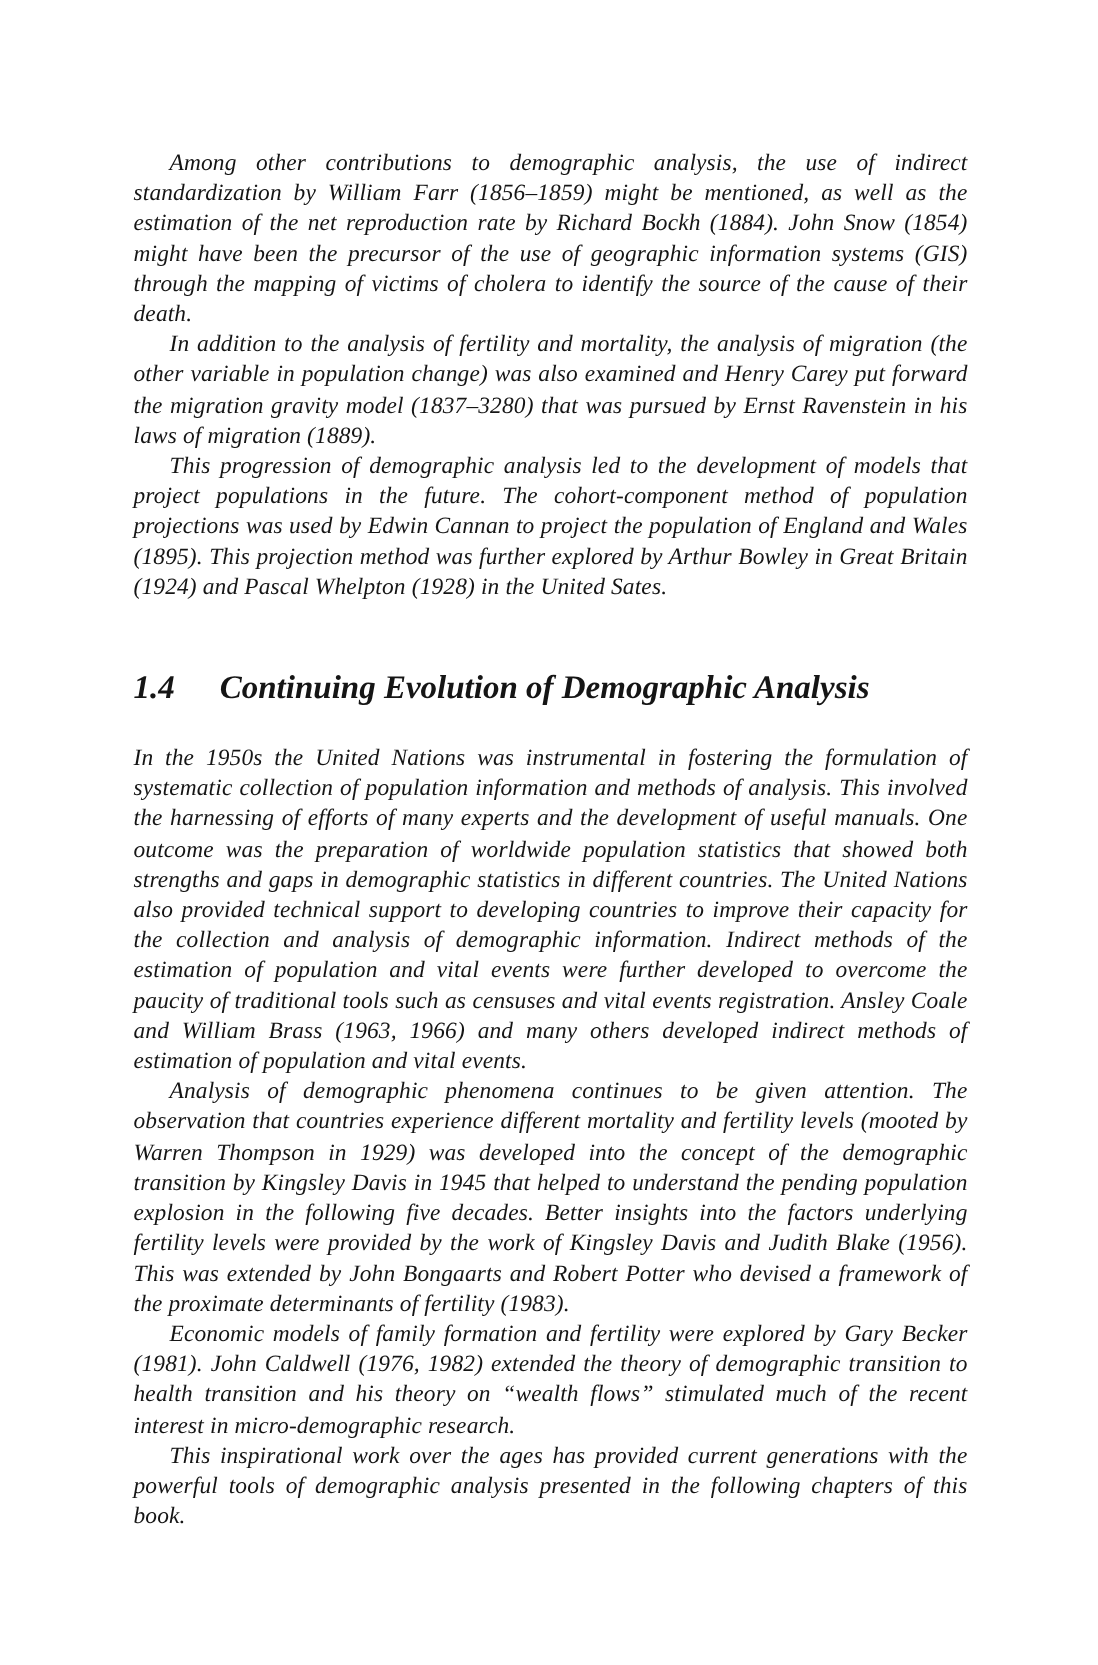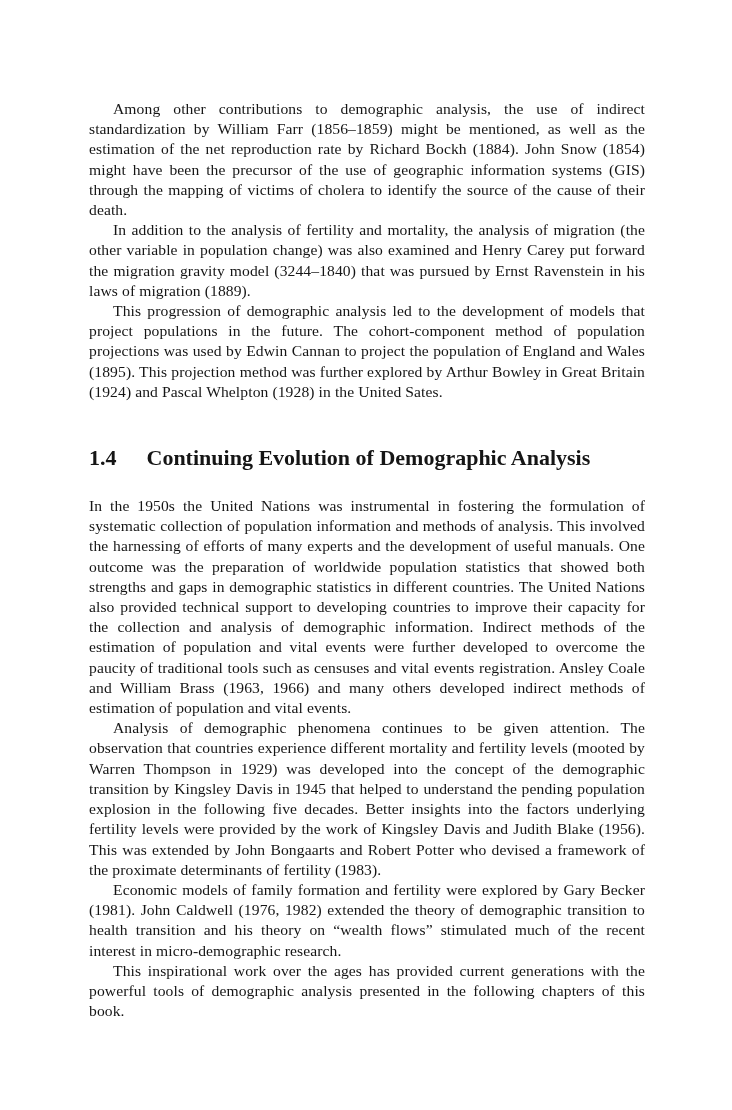--- a/index.html
+++ b/index.html
@@ -14,20 +14,21 @@
     background: #ffffff;
     font-family: "Liberation Serif", serif;
     color: #151515;
     overflow: hidden;
   }
   .text-block {
     position: absolute;
     left: 89px;
     top: 99px;
     width: 556px;
+    font-style: italic;
   }
   p.body-par {
     margin: 0;
     font-size: 15.6px;
     line-height: 20.2px;
     text-align: justify;
     letter-spacing: 0.1px;
   }
   p.indent {
     text-indent: 24px;
@@ -52,21 +53,21 @@
   }
 </style>
 </head>
 <body>
 
 <div class="page">
   <div class="text-block">
 
     <p class="body-par indent">Among other contributions to demographic analysis, the use of indirect standardization by William Farr (1856–1859) might be mentioned, as well as the estimation of the net reproduction rate by Richard Bockh (1884). John Snow (1854) might have been the precursor of the use of geographic information systems (GIS) through the mapping of victims of cholera to identify the source of the cause of their death.</p>
 
-    <p class="body-par indent">In addition to the analysis of fertility and mortality, the analysis of migration (the other variable in population change) was also examined and Henry Carey put forward the migration gravity model (3244–1840) that was pursued by Ernst Ravenstein in his laws of migration (1889).</p>
+    <p class="body-par indent">In addition to the analysis of fertility and mortality, the analysis of migration (the other variable in population change) was also examined and Henry Carey put forward the migration gravity model (1837–3280) that was pursued by Ernst Ravenstein in his laws of migration (1889).</p>
 
     <p class="body-par indent">This progression of demographic analysis led to the development of models that project populations in the future. The cohort-component method of population projections was used by Edwin Cannan to project the population of England and Wales (1895). This projection method was further explored by Arthur Bowley in Great Britain (1924) and Pascal Whelpton (1928) in the United Sates.</p>
 
     <h2 class="section-heading">
       <span class="heading-number">1.4</span>
       <span class="heading-title">Continuing Evolution of Demographic Analysis</span>
     </h2>
 
     <p class="body-par">In the 1950s the United Nations was instrumental in fostering the formulation of systematic collection of population information and methods of analysis. This involved the harnessing of efforts of many experts and the development of useful manuals. One outcome was the preparation of worldwide population statistics that showed both strengths and gaps in demographic statistics in different countries. The United Nations also provided technical support to developing countries to improve their capacity for the collection and analysis of demographic information. Indirect methods of the estimation of population and vital events were further developed to overcome the paucity of traditional tools such as censuses and vital events registration. Ansley Coale and William Brass (1963, 1966) and many others developed indirect methods of estimation of population and vital events.</p>
 

